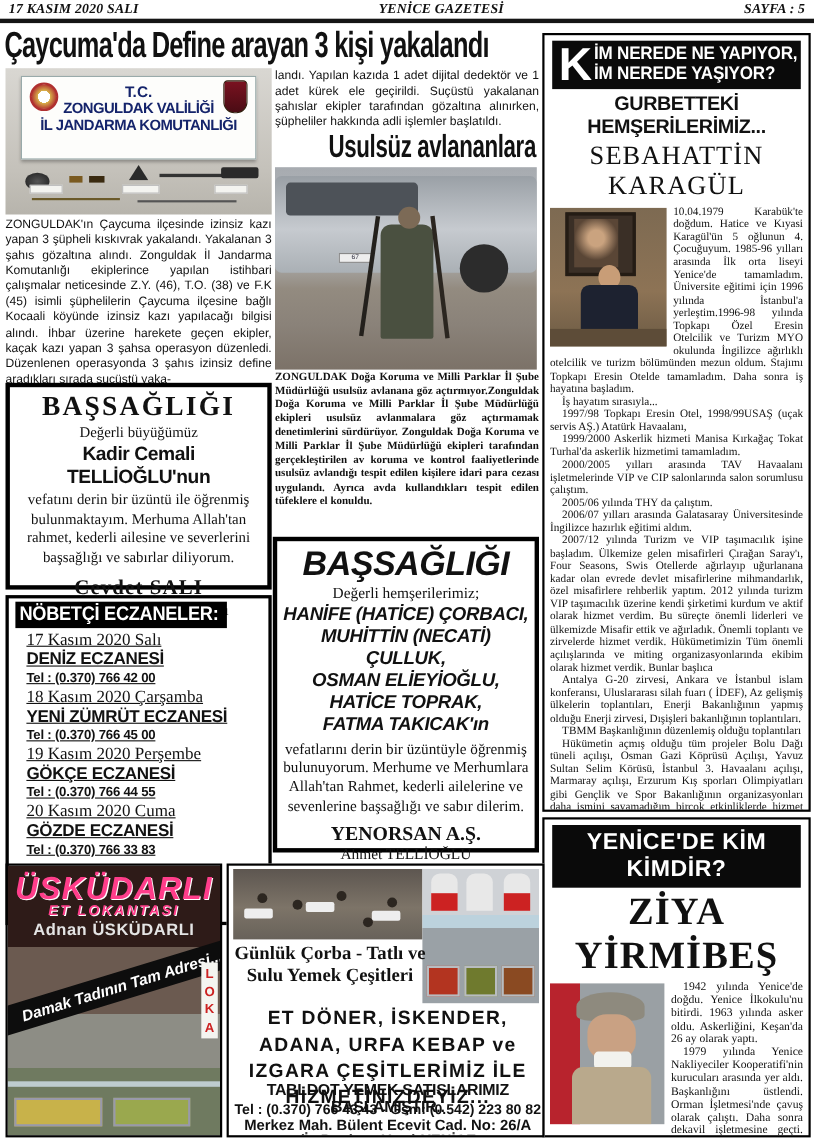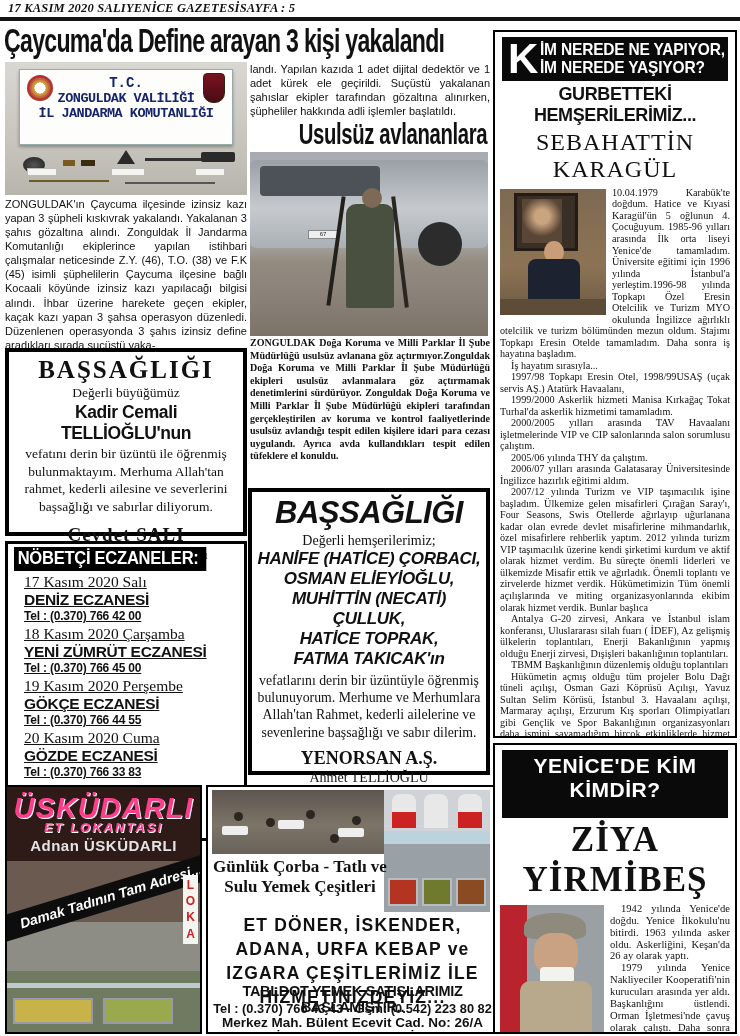--- a/index.html
+++ b/index.html
@@ -2,21 +2,21 @@
 <html><head>
 <meta charset="utf-8">
 <style>
   * { margin:0; padding:0; box-sizing:border-box; }
   html,body { width:740px; height:1036px; background:#fff; overflow:hidden; }
   body { position:relative; font-family:"Liberation Sans",sans-serif; color:#111; }
   .abs { position:absolute; }
 
   
   .hdr { left:0; top:0; width:740px; height:21px; border-bottom:4px solid #151515;
-         display:flex; align-items:center; padding:0 8px;
+         display:flex; justify-content:space-between; align-items:center; padding:0 8px;
          font:italic bold 12.5px "Liberation Serif",serif; letter-spacing:.2px; }
 
   
   .headline1 { left:4px; top:22px; width:488px; height:38px; overflow:hidden; }
   .headline1 span { display:inline-block; white-space:nowrap; font-weight:bold; font-size:33px;
          letter-spacing:-1px; transform:scaleX(.70); transform-origin:0 0; }
   .headline2 { left:248px; top:118px; width:242px; height:33px; text-align:center; overflow:hidden; }
   .headline2 span { display:inline-block; white-space:nowrap; font-weight:bold; font-size:29px;
          letter-spacing:-.5px; transform:scaleX(.70); transform-origin:50% 0; }
 
@@ -24,21 +24,21 @@
   .artbody { font-size:11px; line-height:1.28; text-align:justify; }
   .art1-left { left:5px; top:197px; width:242px; height:149px; }
   .art1-cont { left:250px; top:62px; width:240px; height:55px; }
   .art2 { left:250px; top:337px; width:240px; height:149px;
           font-family:"Liberation Serif",serif; font-weight:bold; font-size:10px; line-height:1.26; text-align:justify; }
 
   
   .ph-jan { left:5px; top:62px; width:242px; height:133px; background:linear-gradient(#d9d7d2,#c4c1ba 70%,#b7b4ac); overflow:hidden; }
   .jan-board { position:absolute; left:14px; top:7px; width:214px; height:76px; background:#fdfdfb;
                border:1px solid #9aa; box-shadow:0 2px 3px rgba(0,0,0,.3); text-align:center;
-               font-family:Liberation Mono, monospace; color:#15246b; font-weight:bold; padding-top:5px; }
+               font-family:Liberation Sans, sans-serif; color:#15246b; font-weight:bold; padding-top:5px; }
   .jan-board .l1 { font-size:14px; } .jan-board .l2 { font-size:13.5px; letter-spacing:-.5px; }
   .jan-emb1 { position:absolute; left:22px; top:13px; width:26px; height:26px; border-radius:50%;
               border:2px solid #b03030; background:radial-gradient(#fff 35%, #d8b14a 36%, #b03030 75%); }
   .jan-emb2 { position:absolute; right:22px; top:11px; width:22px; height:30px; border-radius:4px 4px 10px 10px;
               background:linear-gradient(#7a1220,#4a0c14); border:1px solid #321; }
   .jan-items div { position:absolute; background:#2a2a2a; }
   .it-coil { left:18px; top:95px; width:22px; height:16px; border-radius:50%; background:radial-gradient(#555,#1c1c1c)!important; }
   .it-box1 { left:58px; top:98px; width:12px; height:6px; background:#7a5a20!important; }
   .it-box2 { left:76px; top:98px; width:14px; height:6px; background:#3a2a10!important; }
   .it-pyr  { left:112px; top:88px; width:18px; height:14px; clip-path:polygon(50% 0,100% 100%,0 100%); }
@@ -106,21 +106,21 @@
   .ph-kar { float:left; width:106px; height:126px; margin:2px 6px 2px 0; position:relative; overflow:hidden;
             background:linear-gradient(#7d6a52,#8d7355 60%,#6b5a44); }
   .kar-frame { position:absolute; left:14px; top:4px; width:64px; height:58px; background:#3a2f26; border:3px solid #241c14; }
   .kar-port { position:absolute; left:22px; top:10px; width:40px; height:44px; background:radial-gradient(circle at 50% 40%, #caa37f 22%, #5a4636 60%); }
   .kar-head { position:absolute; left:44px; top:52px; width:20px; height:22px; border-radius:50%; background:#c89d77; }
   .kar-body { position:absolute; left:28px; top:70px; width:52px; height:40px; border-radius:8px 8px 0 0; background:#1d2230; }
   .kar-desk { position:absolute; left:0; bottom:0; width:106px; height:16px; background:#5d4c38; }
 
   .prof2 { left:493px; top:743px; width:244px; height:291px; border:2px solid #000; padding:4px 5px; overflow:hidden; }
   .kim2bar { background:#0a0a0a; color:#fff; text-align:center; font-weight:bold; font-size:21px;
-             letter-spacing:.5px; margin:1px 2px; padding:4px 0 16px 0; }
+             letter-spacing:.5px; margin:1px 2px; padding:4px 0 5px 0; }
   .pname2 { text-align:center; font-family:"Liberation Serif",serif; font-size:35px; font-weight:bold;
             letter-spacing:1px; margin:2px 0 3px 0; }
   .bio2 { font-family:"Liberation Serif",serif; font-size:10.6px; line-height:1.12; text-align:justify; }
   .bio2 p { text-indent:11px; }
   .ph-ziya { float:left; width:104px; height:128px; margin:2px 6px 1px 0; position:relative; overflow:hidden;
              background:linear-gradient(90deg,#b8232d 0 26%,#9aa0a4 26%); }
   .ziya-cap { position:absolute; left:24px; top:8px; width:62px; height:26px; border-radius:50% 50% 20% 20%; background:#8e8a7e; }
   .ziya-face{ position:absolute; left:34px; top:28px; width:44px; height:42px; border-radius:40%; background:#c9a183; }
   .ziya-mask{ position:absolute; left:40px; top:62px; width:34px; height:16px; border-radius:4px; background:#f2f2ee; }
   .ziya-body{ position:absolute; left:20px; top:76px; width:72px; height:52px; border-radius:10px 10px 0 0; background:#b9a98c; }
@@ -249,22 +249,22 @@
     <div class="date">20 Kasım 2020 Cuma</div>
     <div class="name">GÖZDE ECZANESİ</div>
     <div class="tel">Tel : (0.370) 766 33 83</div>
   </div>
 </div>
 
 <div class="abs cond2">
   <div class="t">BAŞSAĞLIĞI</div>
   <div class="i">Değerli hemşerilerimiz;</div>
   <div class="n">HANİFE (HATİCE) ÇORBACI,</div>
+  <div class="n">MUHİTTİN (NECATİ) ÇULLUK,</div>
   <div class="n">OSMAN ELİEYİOĞLU,</div>
-  <div class="n">MUHİTTİN (NECATİ) ÇULLUK,</div>
   <div class="n">HATİCE TOPRAK,</div>
   <div class="n">FATMA TAKICAK'ın</div>
   <div class="b">vefatlarını derin bir üzüntüyle öğrenmiş bulunuyorum. Merhume ve Merhumlara Allah'tan Rahmet, kederli ailelerine ve sevenlerine başsağlığı ve sabır dilerim.</div>
   <div class="s">YENORSAN A.Ş.</div>
   <div class="st">Ahmet TELLİOĞLU</div>
 </div>
 
 <div class="abs prof1">
   <div class="kbox">
     <div class="k">K</div>

